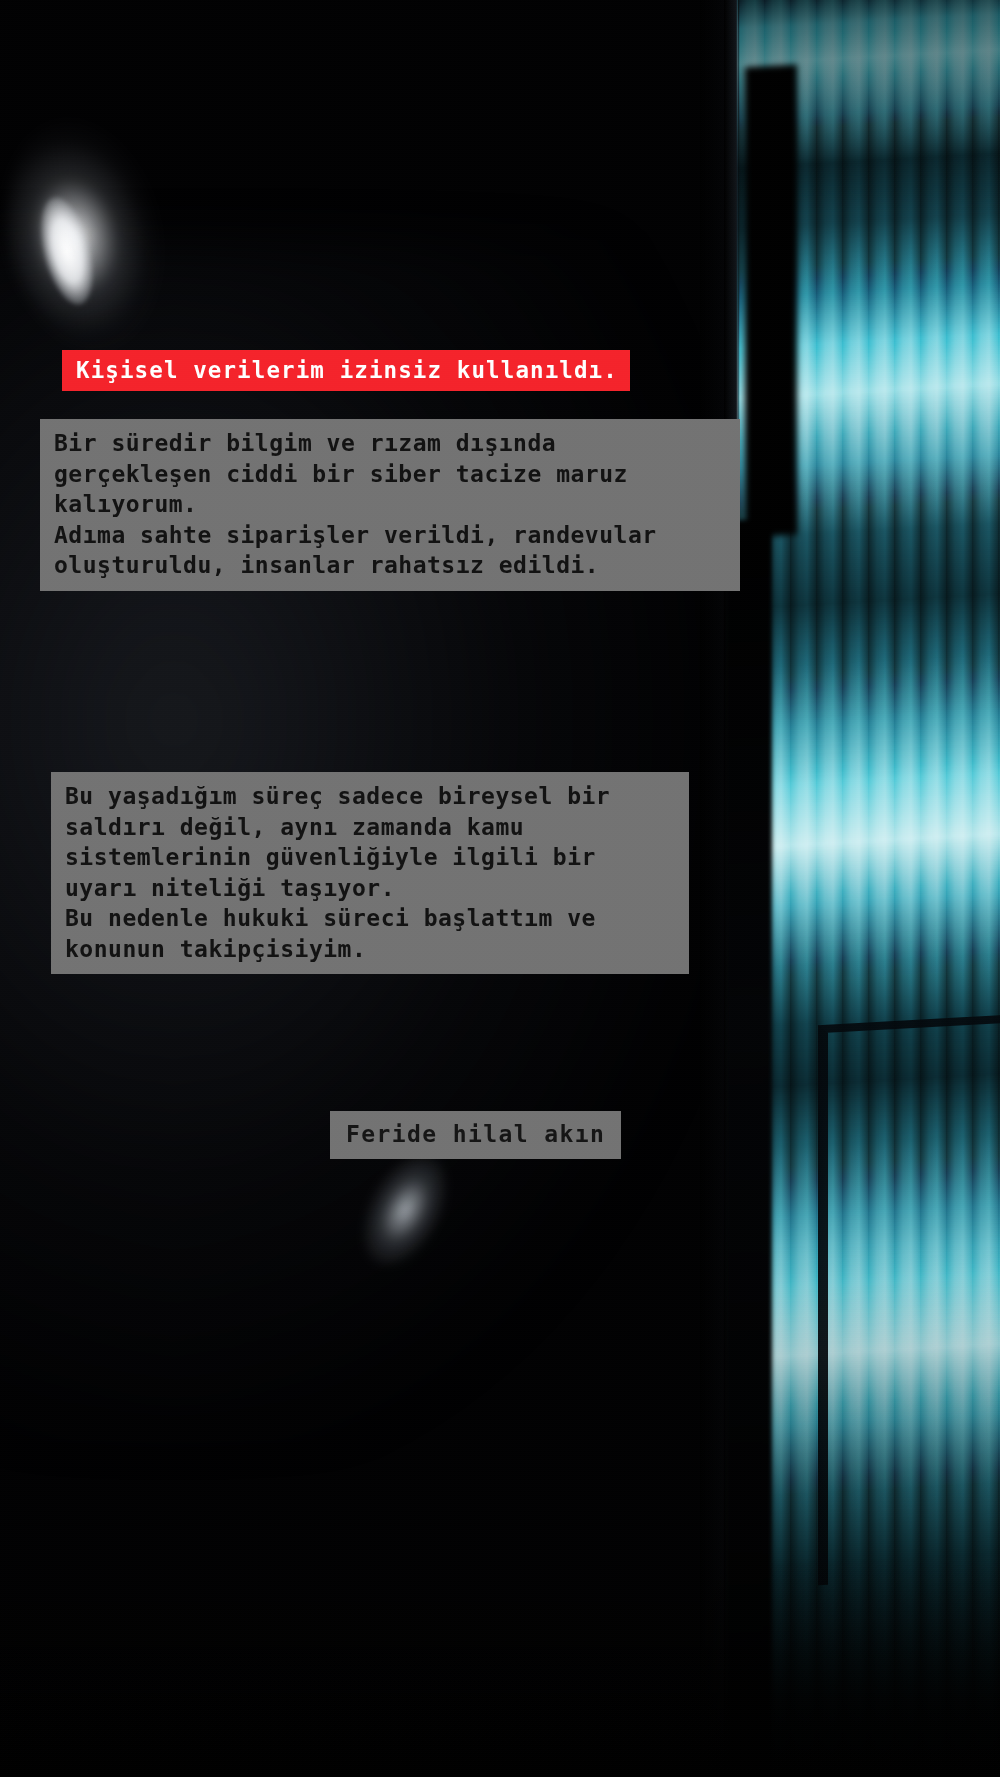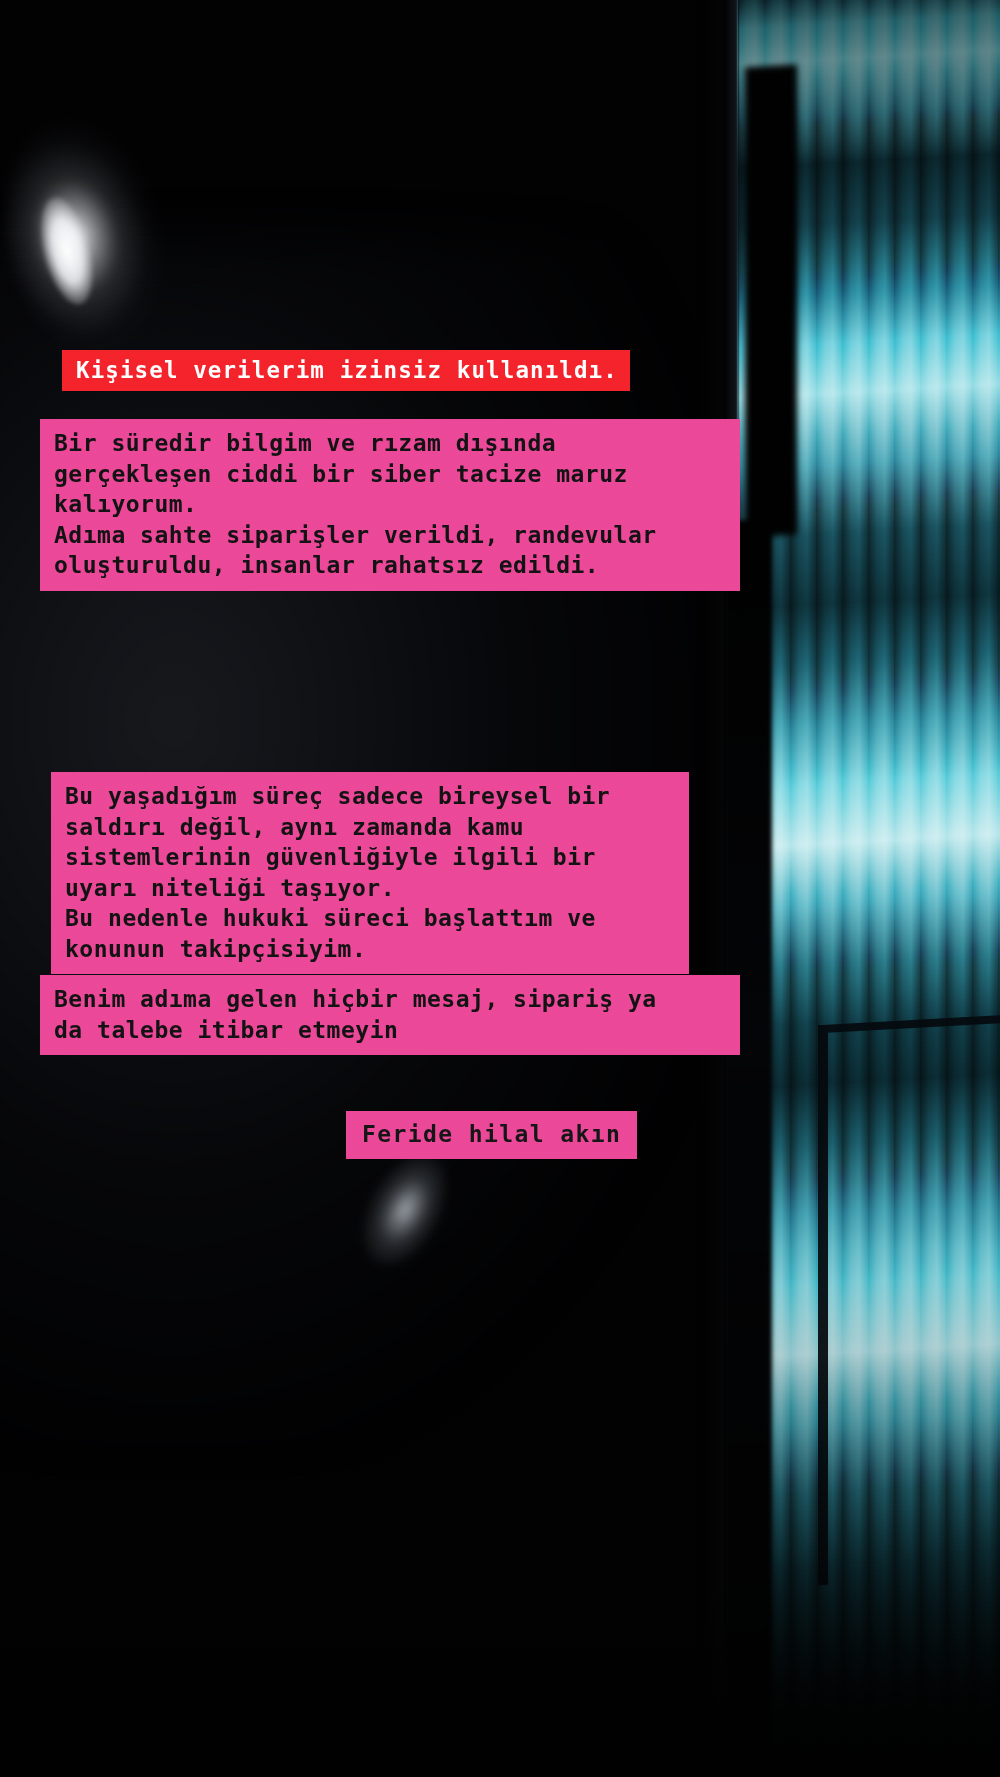--- a/index.html
+++ b/index.html
@@ -228,21 +228,21 @@
   .overlay {
     position: absolute;
     left: 0;
     top: 0;
     width: 882px;
     height: 1777px;
   }
 
   .tb {
     position: absolute;
-    background: #ec4899;
+    background: #737373;
     color: #111111;
     font-family: "DejaVu Sans Mono", monospace;
     letter-spacing: 0.5px;
     white-space: pre-wrap;
   }
 
   .headline {
     left: 62px;
     top: 350px;
     background: #f5232b;
@@ -269,21 +269,20 @@
 
   .signature {
     left: 330px;
     top: 1111px;
     font-size: 23px;
     line-height: 31px;
     font-weight: 700;
     padding: 8px 16px 9px 16px;
     letter-spacing: 1.4px;
     color: #151515;
-    margin-left: 16px;
   }
 
   .noise {
     position: absolute;
     inset: 0;
     pointer-events: none;
     background-image:
       repeating-linear-gradient(0deg, rgba(255,255,255,0.012) 0px, rgba(0,0,0,0.012) 2px);
     opacity: 0.6;
   }
@@ -322,21 +321,19 @@
 oluşturuldu, insanlar rahatsız edildi.</div>
 
 
     <div class="tb para p3">Bu yaşadığım süreç sadece bireysel bir
 saldırı değil, aynı zamanda kamu
 sistemlerinin güvenliğiyle ilgili bir
 uyarı niteliği taşıyor.
 Bu nedenle hukuki süreci başlattım ve
 konunun takipçisiyim.</div>
 
-    <div class="tb para p4">Benim adıma gelen hiçbir mesaj, sipariş ya
-da talebe itibar etmeyin</div>
 
     <div class="tb signature">Feride hilal akın</div>
 
   </div>
 
   <div class="noise"></div>
 </div>
 
 </body></html>

